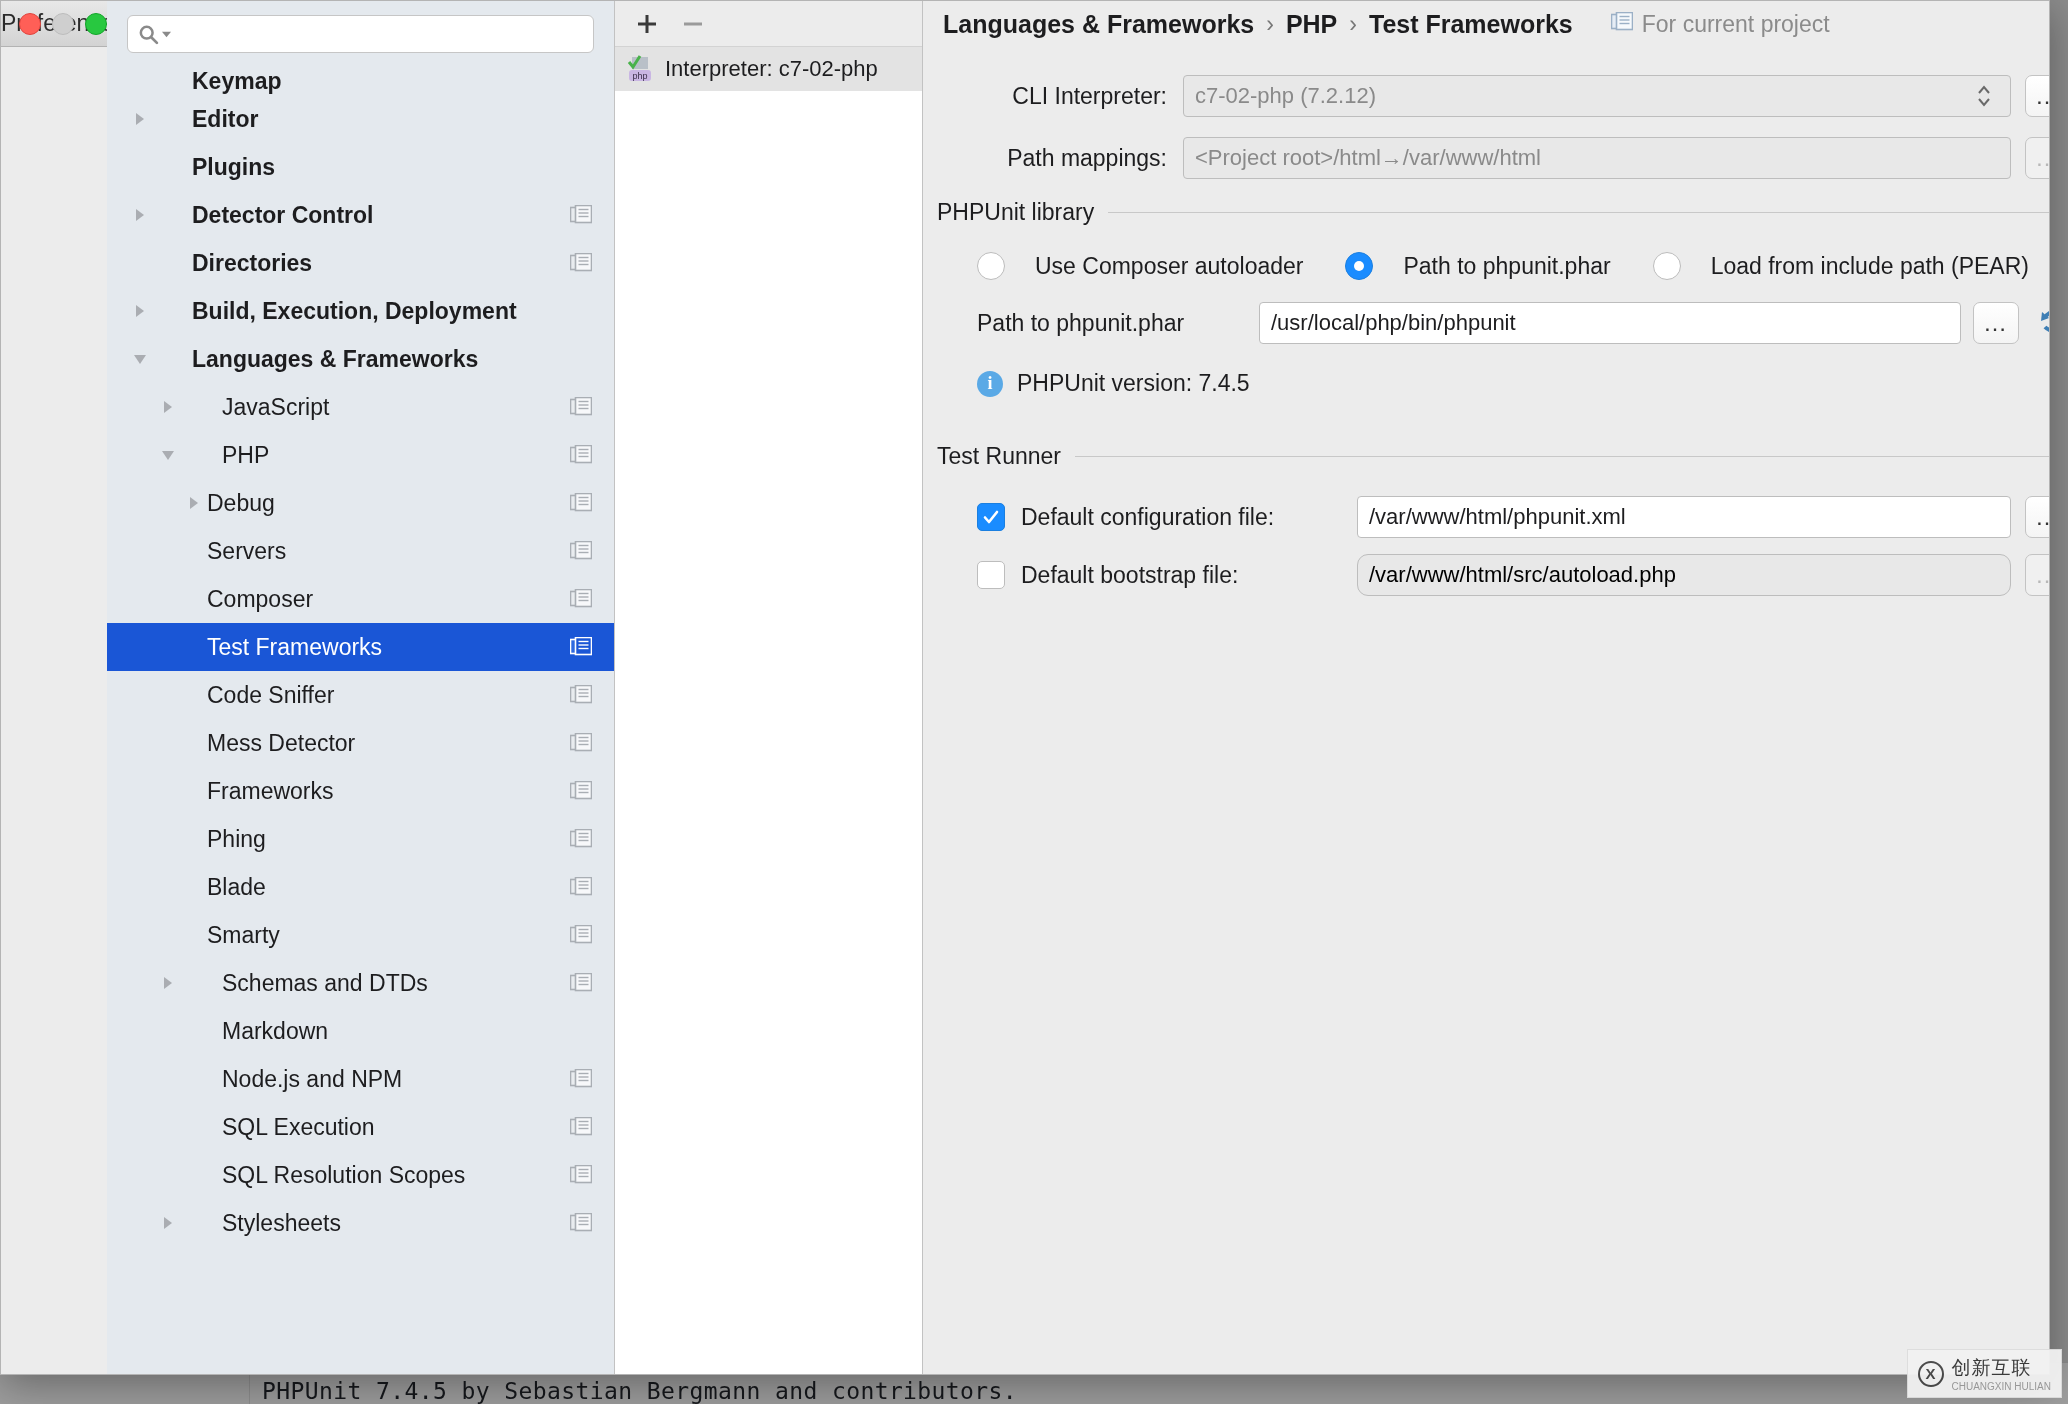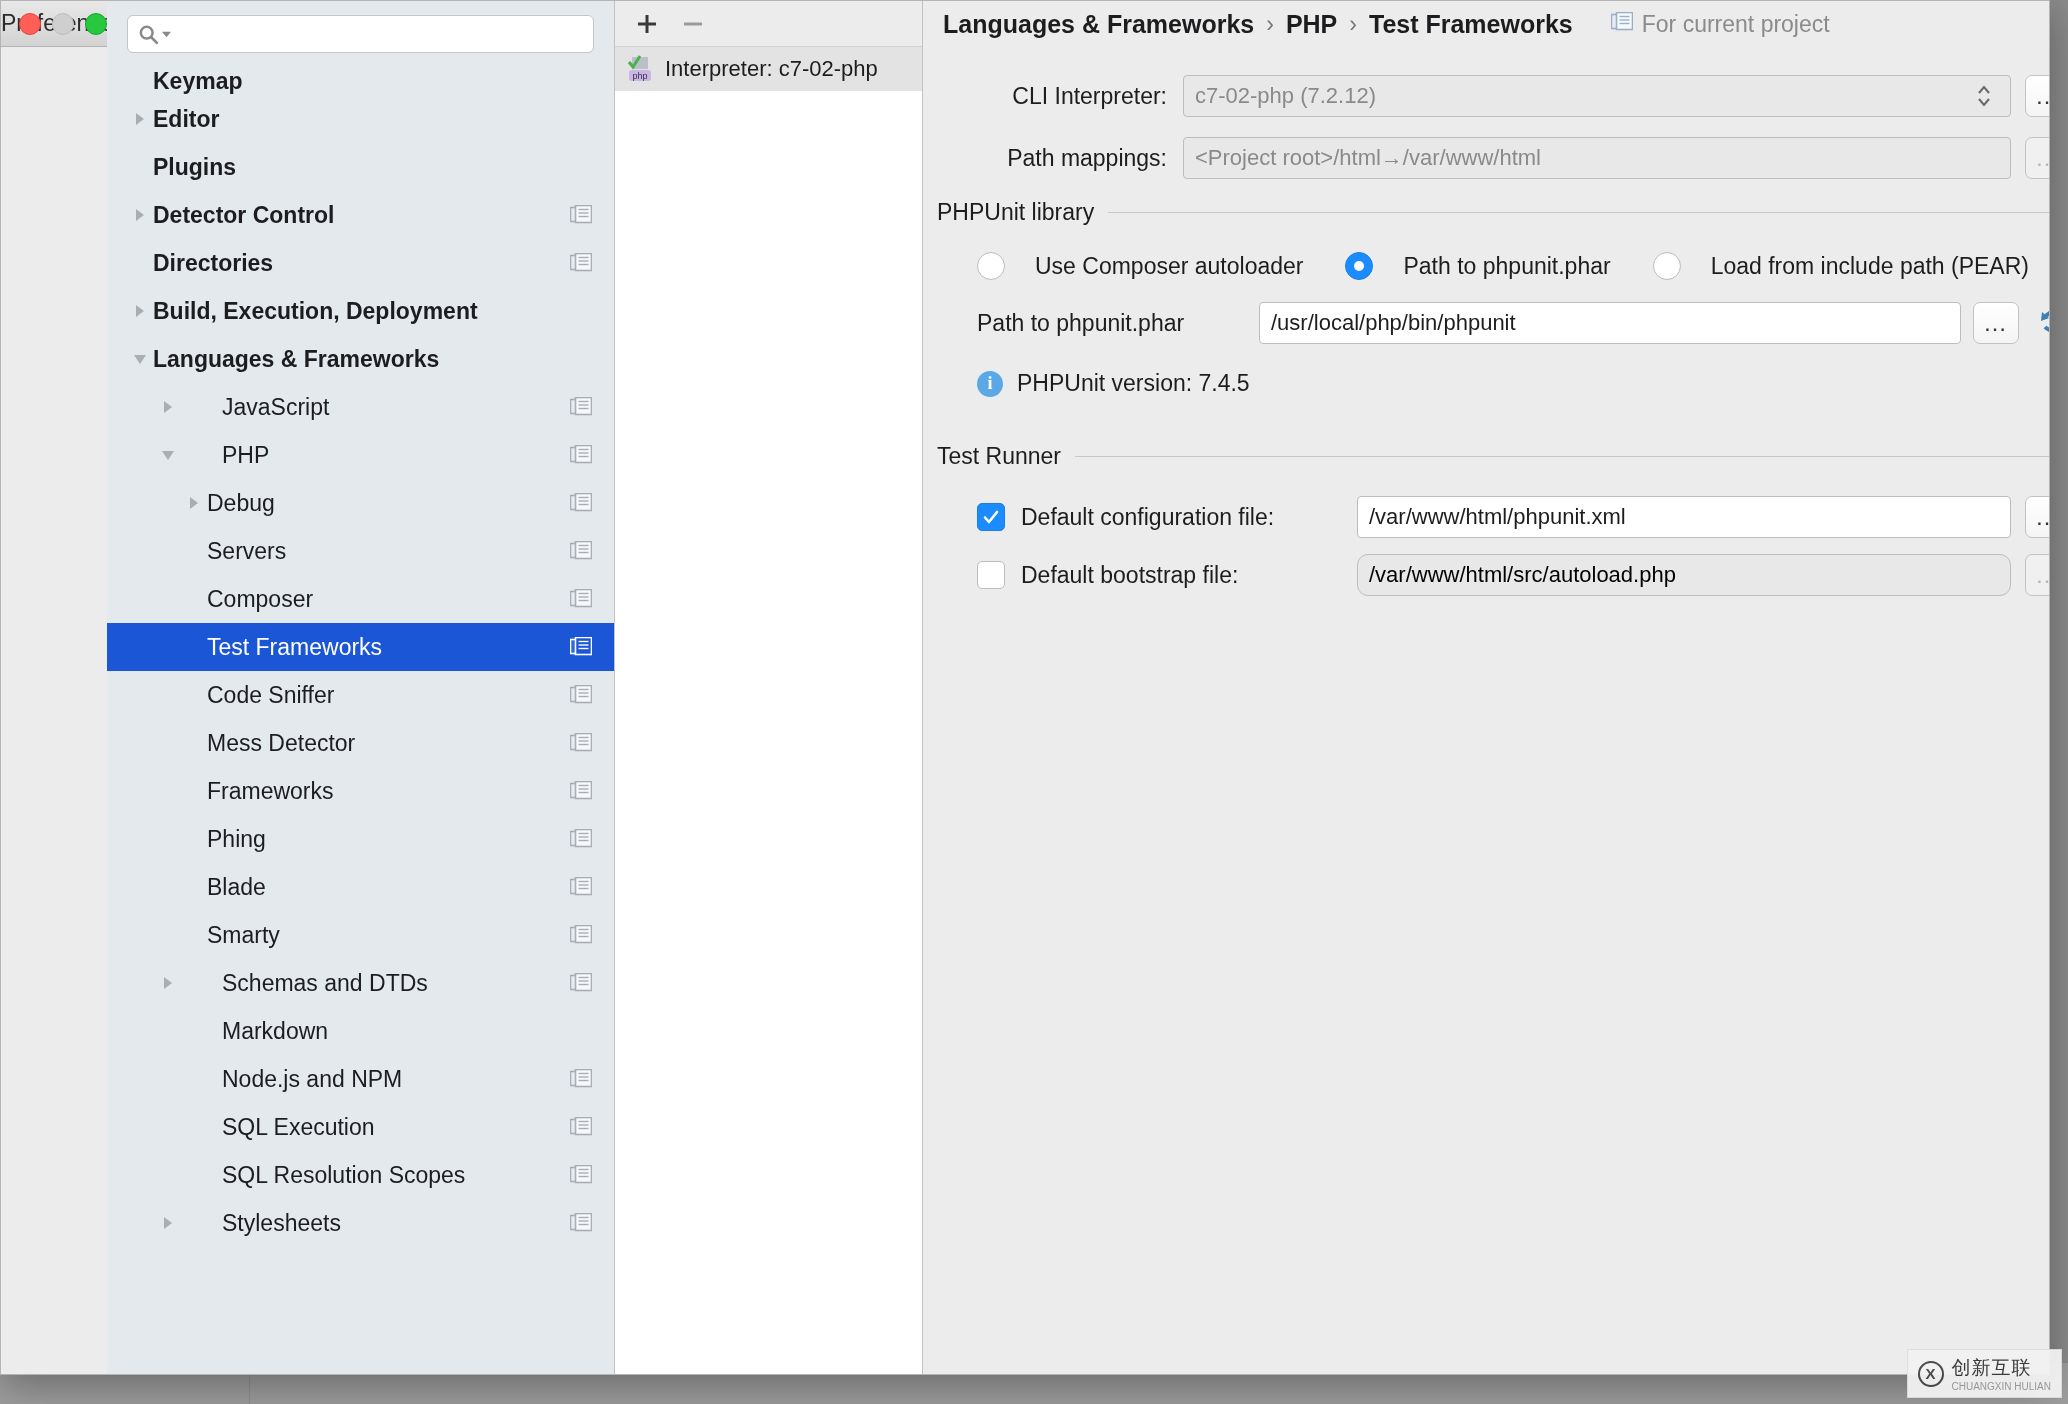--- a/index.html
+++ b/index.html
@@ -108,21 +108,21 @@
   .tlabel {
     font-size: 23px; color: #1d1d1f; white-space: nowrap;
   }
   .tlabel.bold { font-weight: 700; }
   .tcopy {
     position: absolute; right: 22px; top: 50%; transform: translateY(-50%);
     width: 22px; height: 20px;
   }
   .tcopy svg { display: block; }
   
-  .lv0 { padding-left: 20px; }
+  .lv0 { padding-left: 20px; gap: 39px; }
   .lv1 { padding-left: 48px; gap: 41px; }
   .lv2 { padding-left: 74px; }
 
   
   #midpane {
     width: 308px; flex: 0 0 308px;
     background: #fff;
     border-right: 1px solid #c2c2c2;
     display: flex; flex-direction: column;
     margin-top: 0;
@@ -278,20 +278,21 @@
   }
   #watermark .wm-text { font-size: 19px; color: #333; letter-spacing:1px; }
   #watermark .wm-sub { font-size: 10px; color: #999; }
 </style>
 </head>
 <body>
 
 <div id="backdrop">
   <div class="console-strip"></div>
   <div class="gutter"></div>
+  <div class="console-text">PHPUnit 7.4.5 by Sebastian Bergmann and contributors.</div>
 </div>
 
 <div id="dialog">
 
   <div id="titlebar">
     <div class="traffic">
       <span class="dot red"></span>
       <span class="dot yellow"></span>
       <span class="dot green"></span>
     </div>

